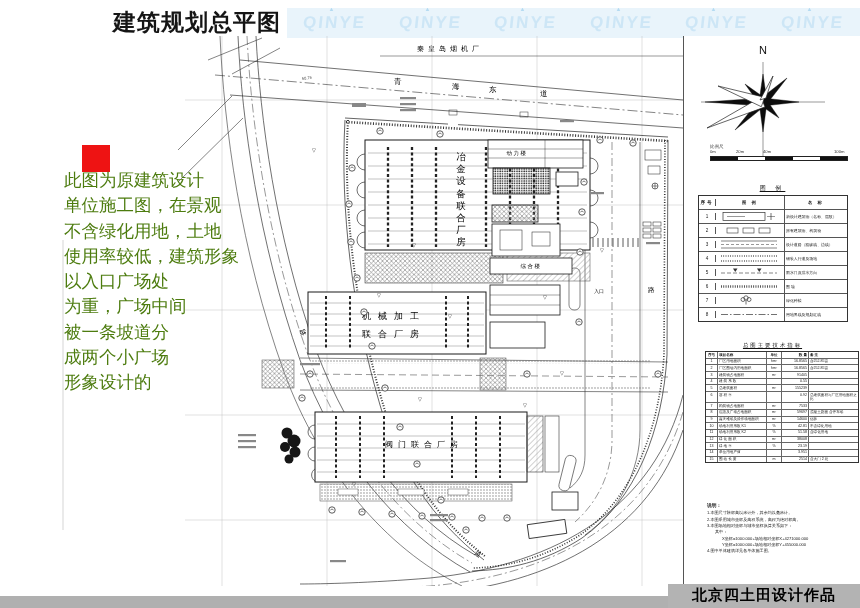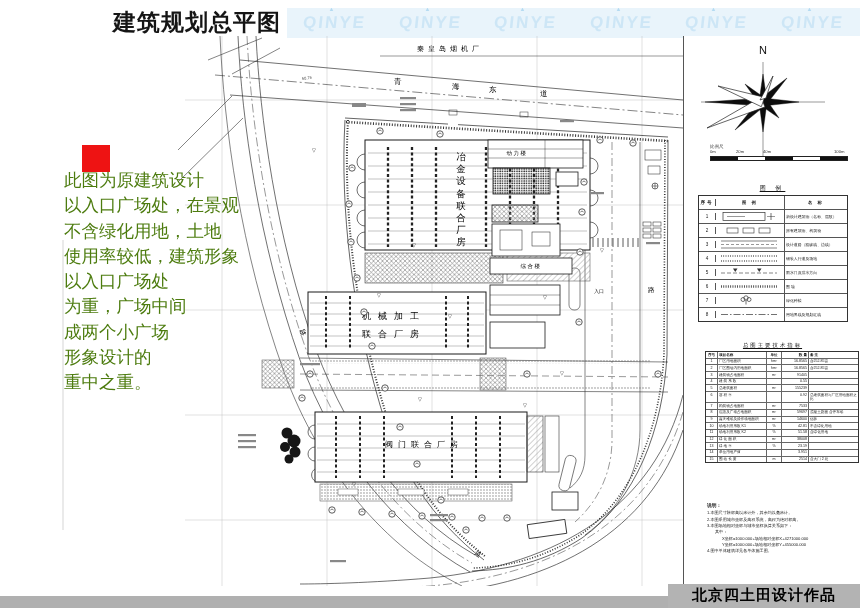--- a/index.html
+++ b/index.html
@@ -73,28 +73,28 @@
       <div class="logo"><span class="tri">▲</span>QINYE</div>
       <div class="logo"><span class="tri">▲</span>QINYE</div>
       <div class="logo"><span class="tri">▲</span>QINYE</div>
       <div class="logo"><span class="tri">▲</span>QINYE</div>
     </div>
   <h1 class="title">建筑规划总平图</h1>
 
   <div class="red-marker"></div>
   <div class="annotation" id="annotation">
       <div class="ann-line">此图为原建筑设计</div>
-      <div class="ann-line">以入口广场处，在景观</div>
+      <div class="ann-line">单位施工图，在景观</div>
       <div class="ann-line">不含绿化用地，土地</div>
       <div class="ann-line">使用率较低，建筑形象</div>
       <div class="ann-line">以入口广场处</div>
       <div class="ann-line">为重，广场中间</div>
+      <div class="ann-line">被一条坡道分</div>
       <div class="ann-line">成两个小广场</div>
       <div class="ann-line">形象设计的</div>
-      <div class="ann-line">重中之重。</div>
     </div>
 
   <svg class="plan" width="623" height="550" viewBox="60 36 623 550">
     <defs>
       <pattern id="hatch" width="4" height="4" patternUnits="userSpaceOnUse" patternTransform="rotate(45)">
         <line x1="0" y1="0" x2="0" y2="4" stroke="#8a8a8a" stroke-width="0.8"></line>
       </pattern>
       <pattern id="cross" width="4.5" height="4.5" patternUnits="userSpaceOnUse">
         <path d="M0,0 L4.5,4.5 M4.5,0 L0,4.5" stroke="#7d7d7d" stroke-width="0.6"></path>
       </pattern>

